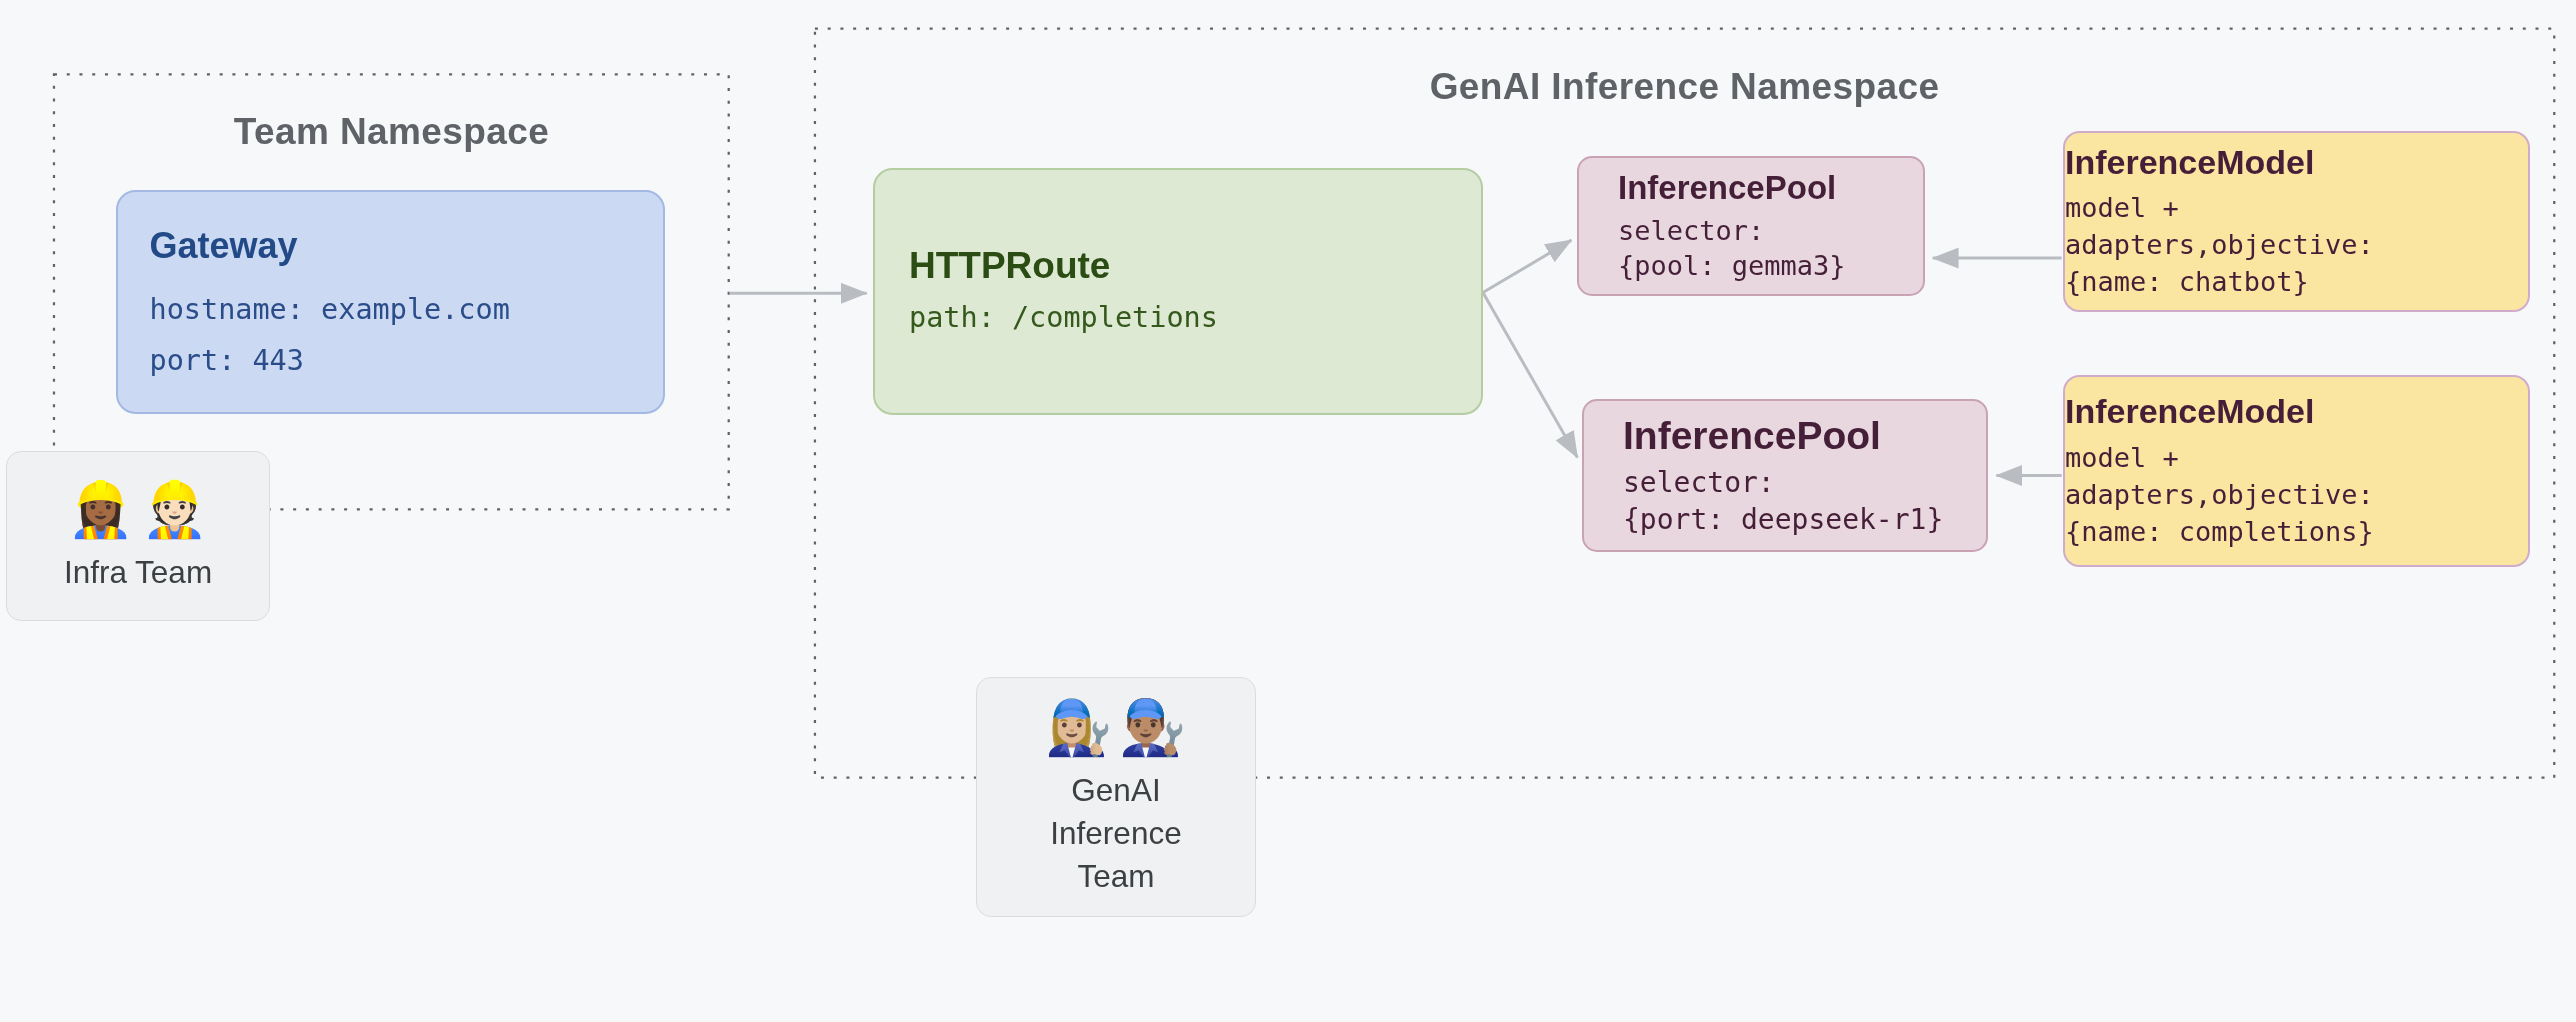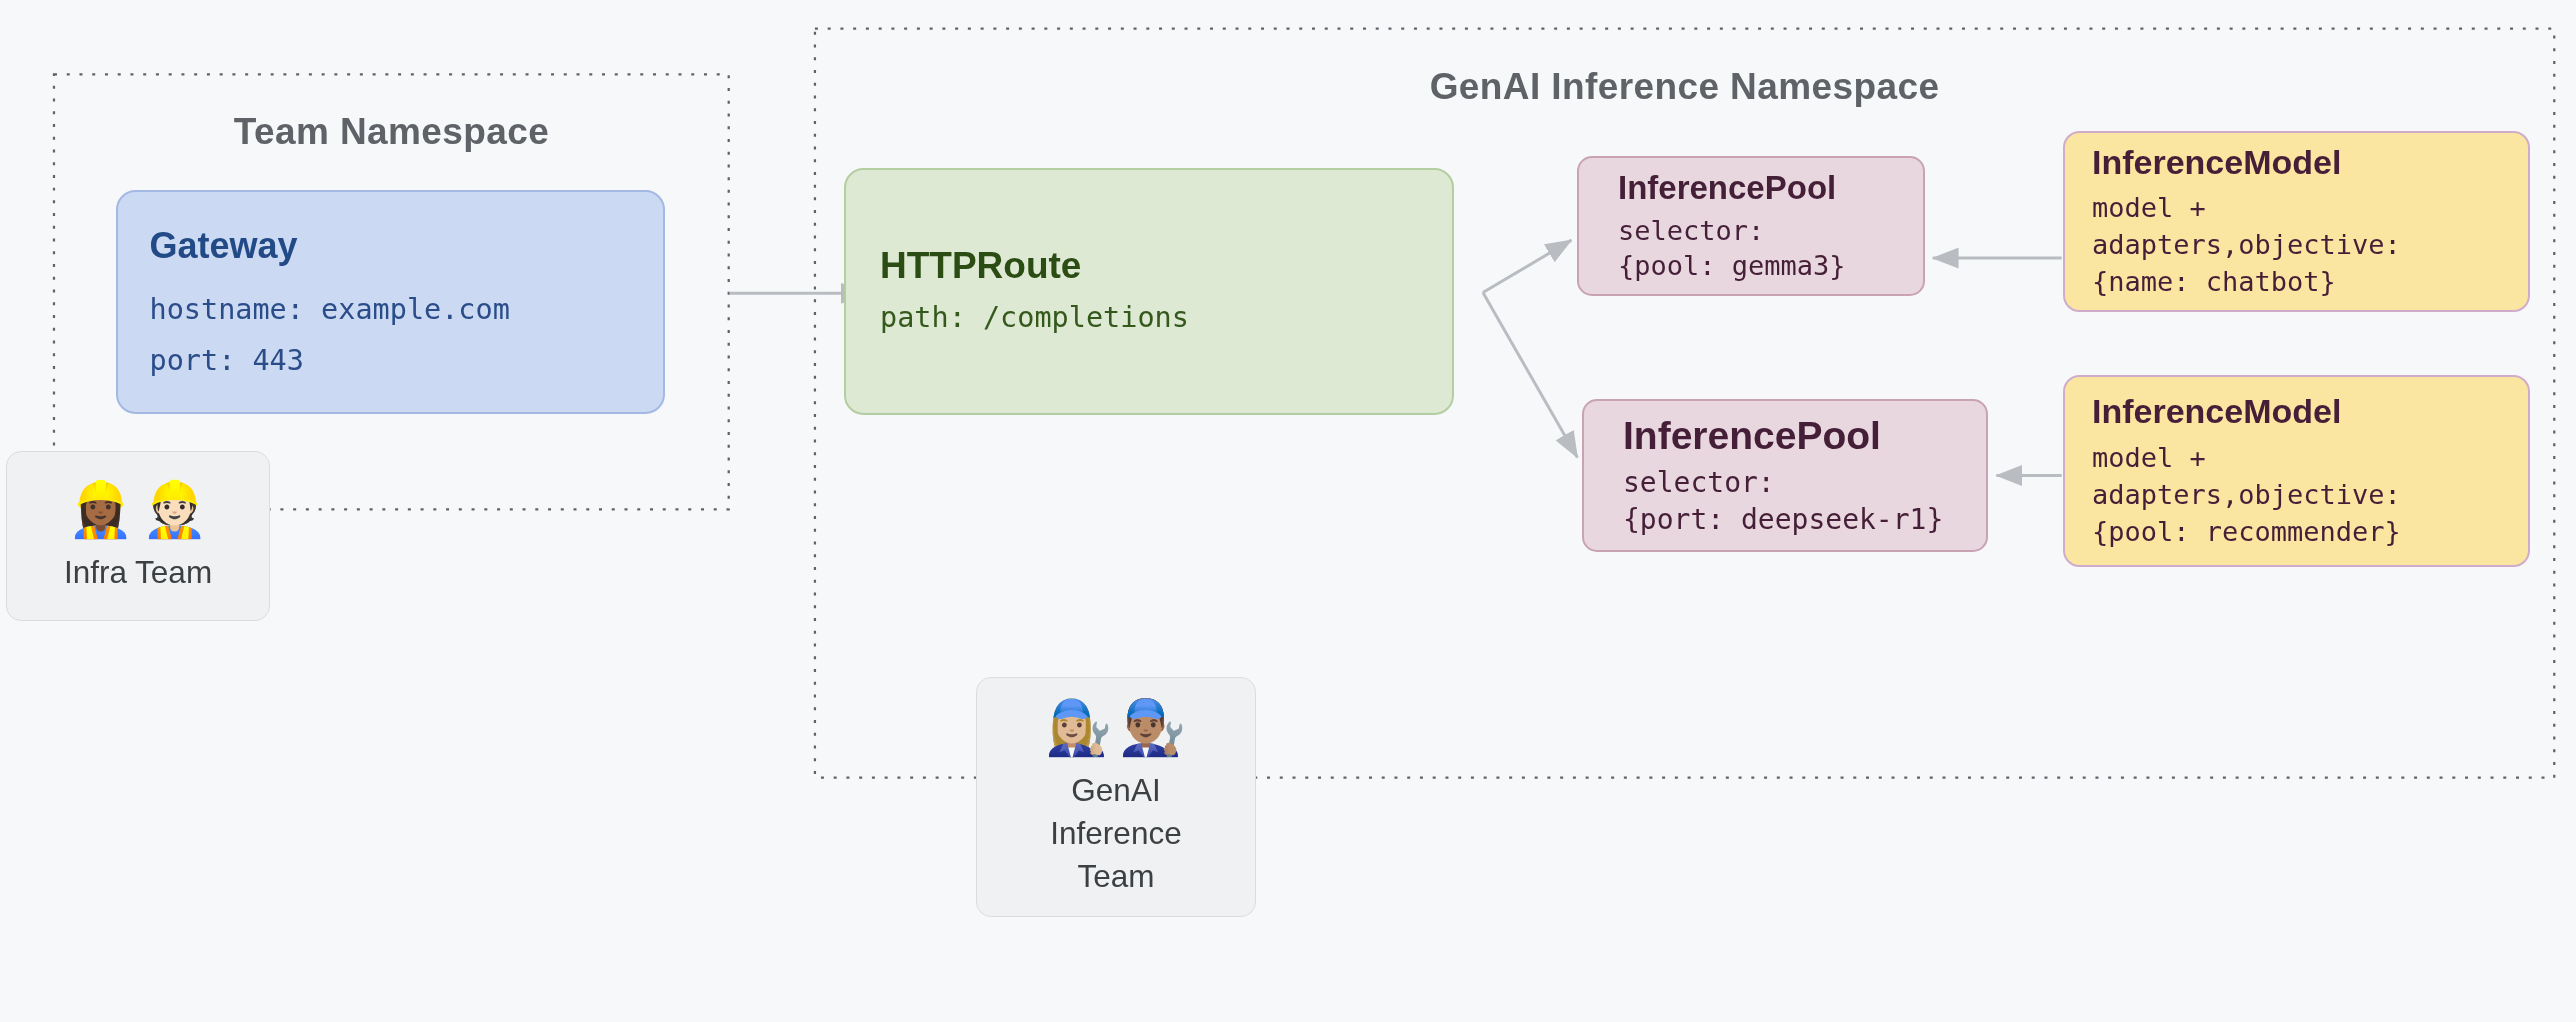--- a/index.html
+++ b/index.html
@@ -22,41 +22,41 @@
   
   .gateway{
     left:116px;top:190px;width:549px;height:224px;
     background:#ccd9f2;border:2.2px solid #a3b9e4;border-radius:19.5px;
     padding-left:31.5px;color:#224a87;gap:14px;
   }
   .gateway .title{font-size:36px;margin-bottom:10.5px;}
   .gateway .mono{font-size:28.5px;line-height:37px;color:#2a4d8a;}
   
   .httproute{
-    left:844px;top:168px;width:610px;height:247px;
+    left:873px;top:168px;width:610px;height:247px;
     background:#dde9d3;border:2.2px solid #b4cda1;border-radius:19.5px;
     padding-left:34px;color:#2b4d14;
   }
   .httproute .title{font-size:37px;margin-bottom:10.5px;}
   .httproute .mono{font-size:28.5px;line-height:40px;color:#35591c;}
   
   .pool{
     background:#e8d7df;border:2.2px solid #c9a2b4;border-radius:15px;
     color:#451f38;padding-left:39px;
   }
   .pool-gemma3{left:1577px;top:156px;width:348px;height:140px;}
   .pool-gemma3 .title{font-size:33px;margin-bottom:6px;}
   .pool-gemma3 .mono{font-size:27px;line-height:35px;}
   .pool-deepseek{left:1582px;top:399px;width:406px;height:153px;}
   .pool-deepseek .title{font-size:39px;margin-bottom:6px;}
   .pool-deepseek .mono{font-size:28px;line-height:37px;}
   
   .model{
     background:#fae5a1;border:2.2px solid #cfaccb;border-radius:16.5px;
-    color:#451f38;padding-left:27px;
+    color:#451f38;
   }
   .model-chatbot{left:2063px;top:131px;width:467px;height:181px;}
   .model-recommender{left:2063px;top:375px;width:467px;height:192px;}
   .model .title{font-size:34px;margin-bottom:7.5px;}
   .model .mono{font-size:27px;line-height:37px;}
   
   .team{
     position:absolute;z-index:3;box-sizing:border-box;
     background:#f0f1f2;border:1.5px solid #dadce0;border-radius:15px;
     display:flex;flex-direction:column;align-items:center;justify-content:center;
@@ -116,21 +116,21 @@
   <div class="title">InferenceModel</div>
   <div class="mono">model +</div>
   <div class="mono">adapters,objective:</div>
   <div class="mono">{name: chatbot}</div>
 </div>
 
 <div class="node model model-recommender">
   <div class="title">InferenceModel</div>
   <div class="mono">model +</div>
   <div class="mono">adapters,objective:</div>
-  <div class="mono">{pool: recommender}</div>
+  <div class="mono">{name: completions}</div>
 </div>
 
 <div class="team team-infra">
   <div class="emoji-row">
     <span>👷🏾‍♀️</span>
     <span>👷🏻</span>
   </div>
   <div class="team-label">Infra Team</div>
 </div>
 

